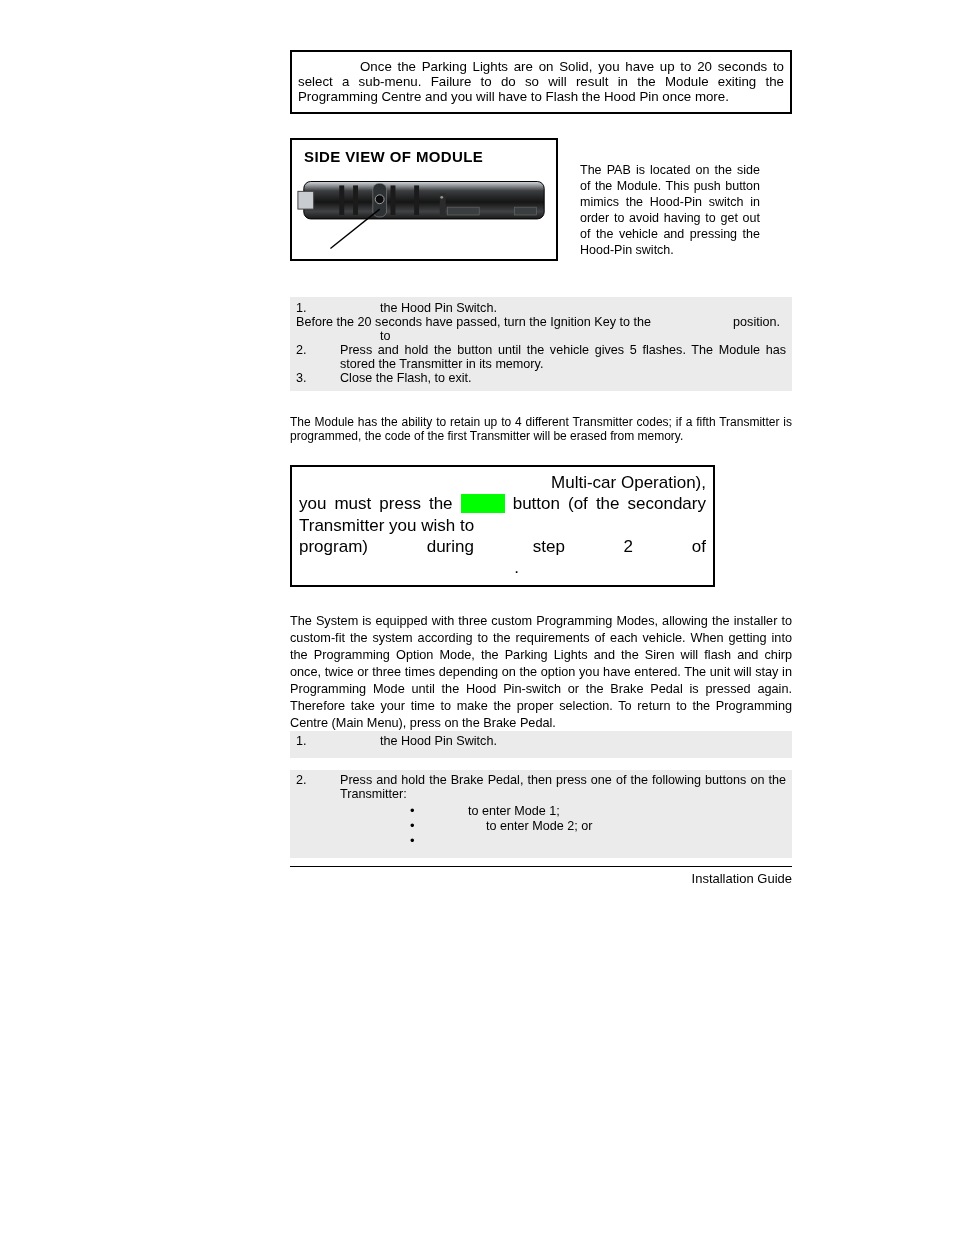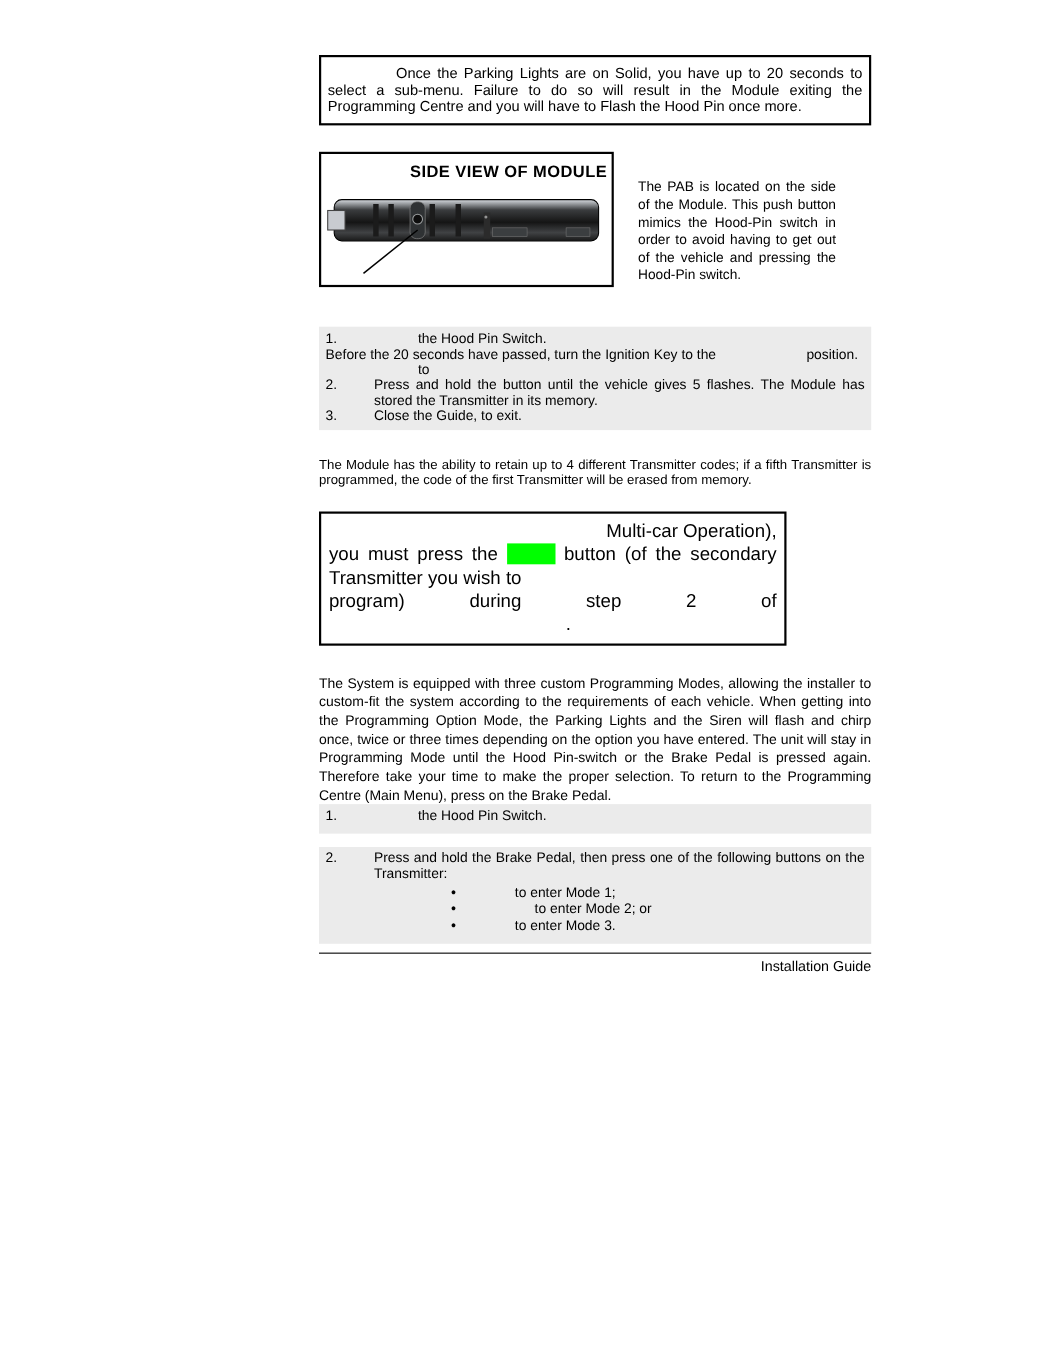--- a/index.html
+++ b/index.html
@@ -31,24 +31,24 @@
     align-items: center;
     margin-top: 24px;
     gap: 22px;
     width: 502px;
   }
   .figure-box {
     border: 2px solid #000;
     width: 268px;
   }
   .figure-title {
-    text-align: right;
+    text-align: left;
     font-weight: bold;
     font-size: 15px;
-    padding: 8px 4px 6px 0;
+    padding: 8px 4px 6px 12px;
     letter-spacing: .4px;
   }
   .module-svg {
     width: 100%;
     height: 88px;
     display: block;
   }
   .figure-caption {
     padding: 2px 4px 10px 4px;
     text-align: center;
@@ -185,21 +185,21 @@
     <div class="step-row">
       <div class="step-num"></div>
       <div class="step-txt" style="padding-left:40px">to</div>
     </div>
     <div class="step-row">
       <div class="step-num">2.</div>
       <div class="step-txt">Press and hold the          button until the vehicle gives 5 flashes.  The Module has stored the Transmitter in its memory.</div>
     </div>
     <div class="step-row">
       <div class="step-num">3.</div>
-      <div class="step-txt">Close the Guide, to exit.</div>
+      <div class="step-txt">Close the Flash, to exit.</div>
     </div>
   </div>
 
   <div class="limit-p">The Module has the ability to retain up to 4 different Transmitter codes; if a fifth Transmitter is programmed, the code of the first Transmitter will be erased from memory.</div>
 
   <div class="multicar-box">
     <div style="text-align:right">Multi-car Operation),</div>
     <div>
       <span>you must press the </span><span class="highlight">&nbsp;</span>
       <span>button (of the secondary Transmitter you wish to</span>
@@ -228,21 +228,20 @@
       <div class="mode-bullet">
         <span class="dot">•</span>
         <span class="mt" style="padding-left:22px">to enter Mode 1;</span>
       </div>
       <div class="mode-bullet">
         <span class="dot">•</span>
         <span class="mt" style="padding-left:40px">to enter Mode 2; or</span>
       </div>
       <div class="mode-bullet">
         <span class="dot">•</span>
-        <span class="mt" style="padding-left:22px">to enter Mode 3.</span>
       </div>
     </div>
   </div>
 
   <div class="hr"></div>
   <div class="footer">Installation Guide</div>
 
 </div>
 
 </body></html>

